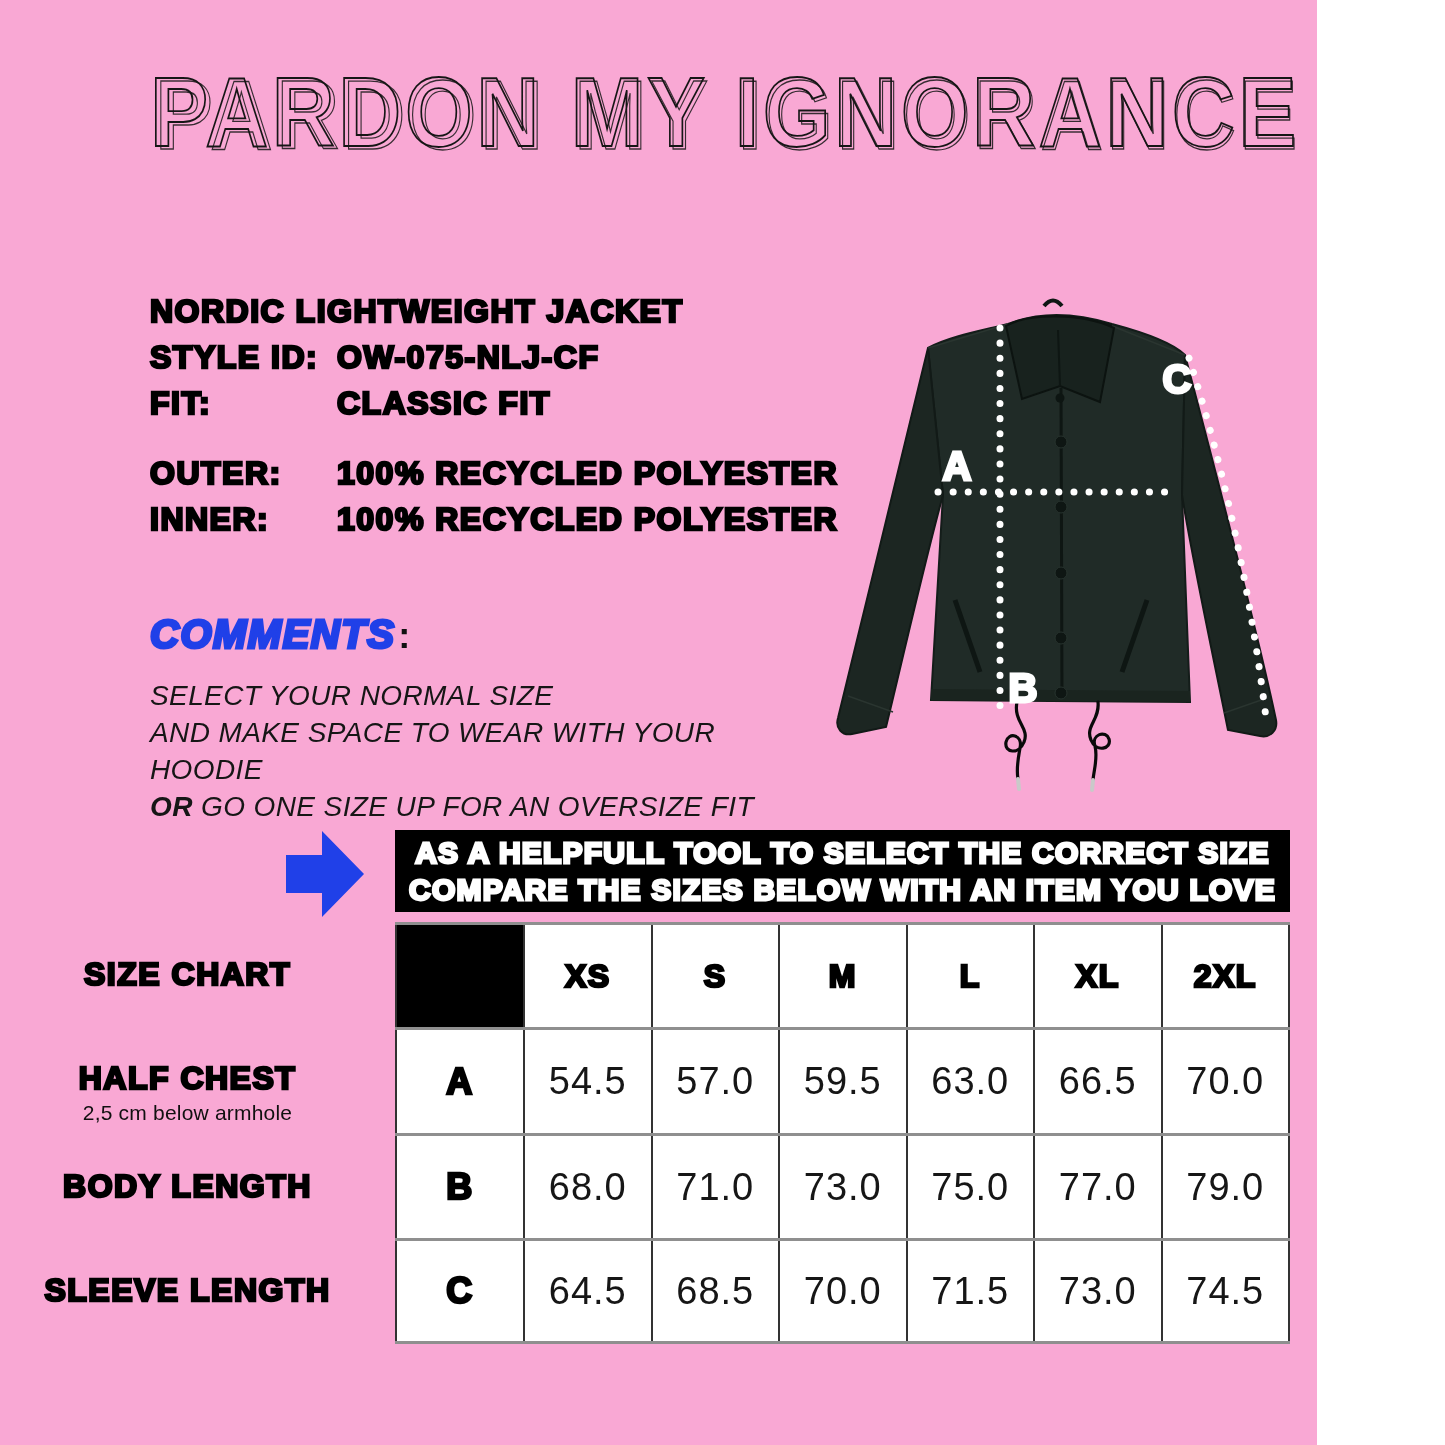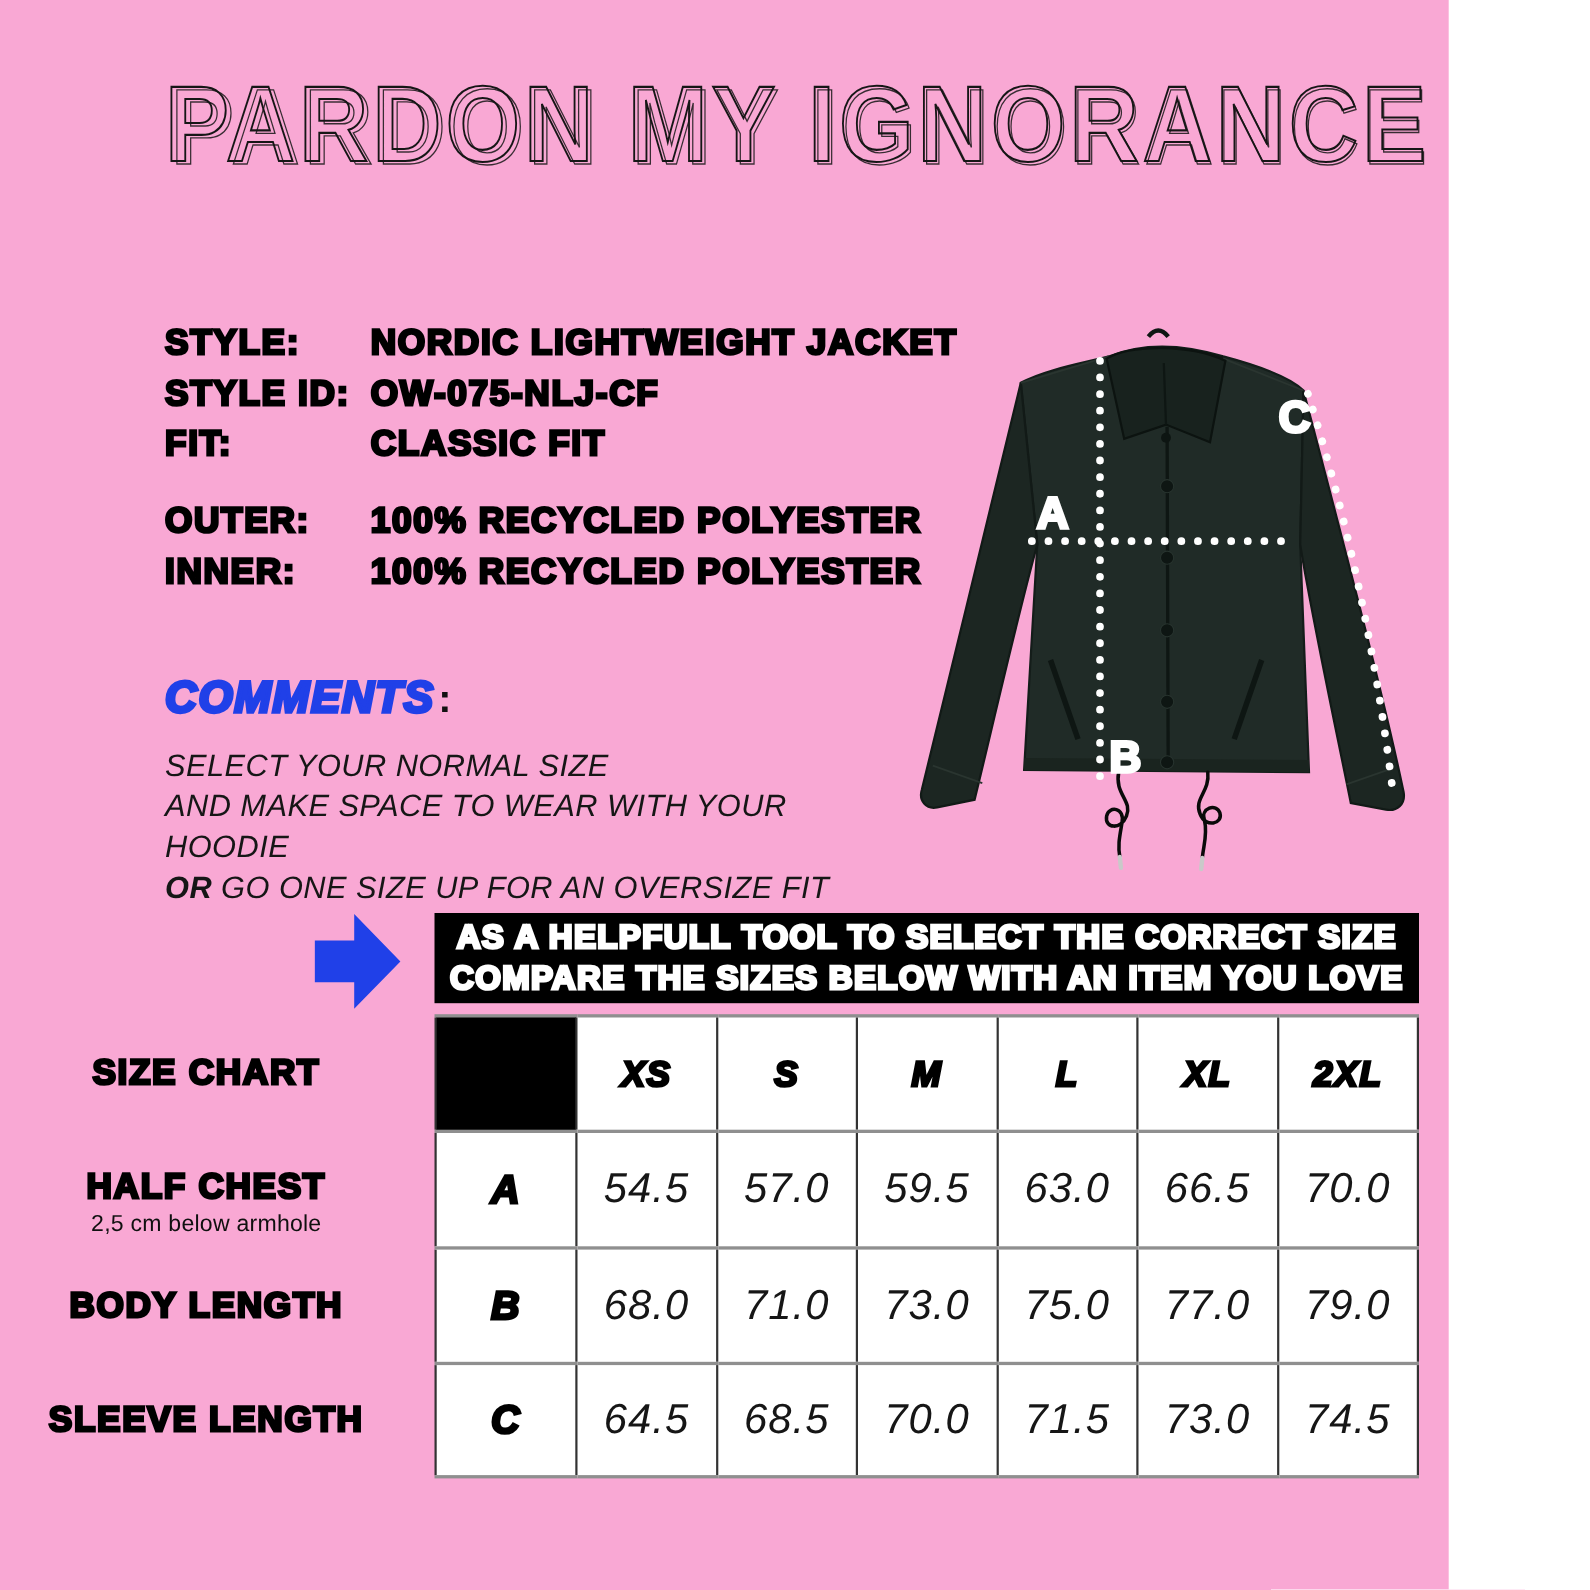--- a/index.html
+++ b/index.html
@@ -56,21 +56,21 @@
 
   
   .banner {
     position:absolute; left:395px; top:830px; width:895px; height:82px; background:#000000;
     display:flex; flex-direction:column; align-items:center; justify-content:center;
   }
   .banner-line { color:#fff; font-size:30px; line-height:37px; font-weight:bold;
     -webkit-text-stroke:2.8px currentColor; letter-spacing:1.2px; white-space:nowrap; }
 
   
-  .size-table { position:absolute; left:395px; top:922px; width:895px; border-collapse:collapse; table-layout:fixed;font-style:italic; }
+  .size-table { position:absolute; left:395px; top:922px; width:895px; border-collapse:collapse; table-layout:fixed; }
   .size-table td {
     border-left:2px solid #333333; border-right:2px solid #333333;
     border-top:3px solid #8f8f8f; border-bottom:3px solid #8f8f8f;
     text-align:center; vertical-align:middle; background:#fff;
   }
   .size-table .corner { background:#000; }
   .hdr { font-size:32px; }
   .letter { font-size:36px; }
   .num { font-size:38px; font-weight:400; color:#161616; letter-spacing:1px; font-family:"Liberation Sans", sans-serif; }
 
@@ -84,21 +84,20 @@
 
 <div class="canvas">
 
   <svg class="logo" viewBox="0 0 1170 122">
     <text class="logo-txt t1" x="585" y="94" textLength="1150" lengthAdjust="spacingAndGlyphs">PARDON MY IGNORANCE</text>
     <text class="logo-txt t2" x="588" y="97" textLength="1146" lengthAdjust="spacingAndGlyphs">PARDON MY IGNORANCE</text>
   </svg>
 
   <div class="info info-details">
     <div class="info-row">
-      <span class="info-label bubble">STYLE:</span>
       <span class="info-value bubble">NORDIC LIGHTWEIGHT JACKET</span>
     </div>
     <div class="info-row">
       <span class="info-label bubble">STYLE ID:</span>
       <span class="info-value bubble">OW-075-NLJ-CF</span>
     </div>
     <div class="info-row">
       <span class="info-label bubble">FIT:</span>
       <span class="info-value bubble">CLASSIC FIT</span>
     </div>

